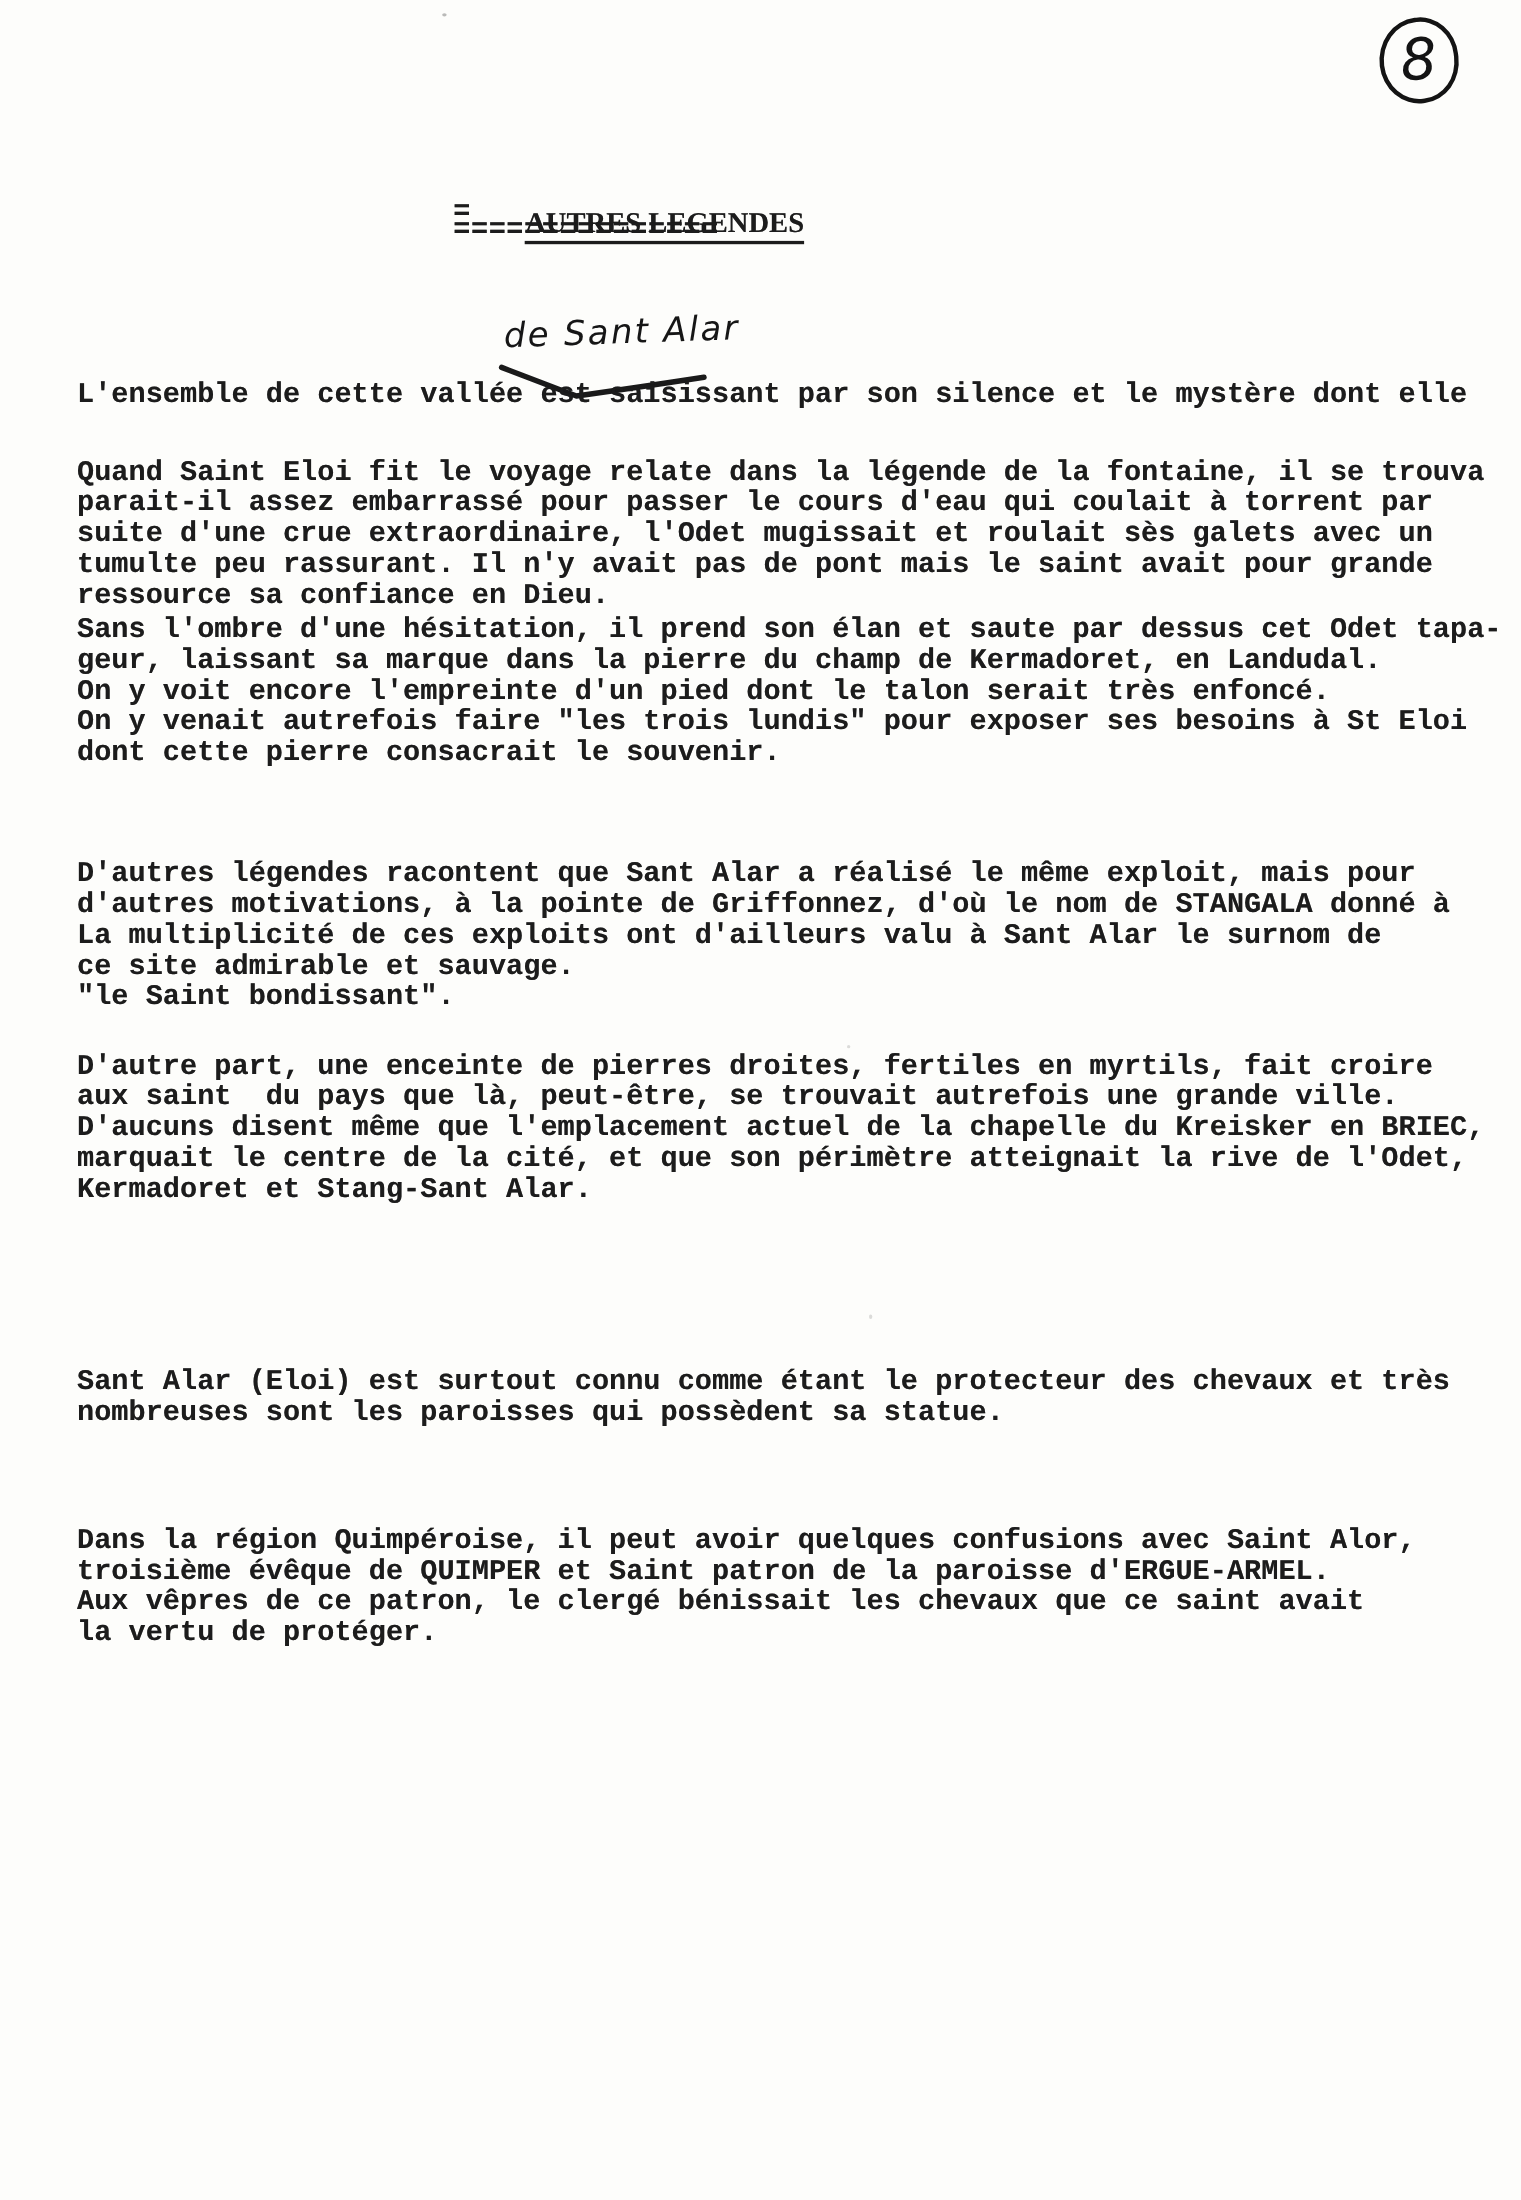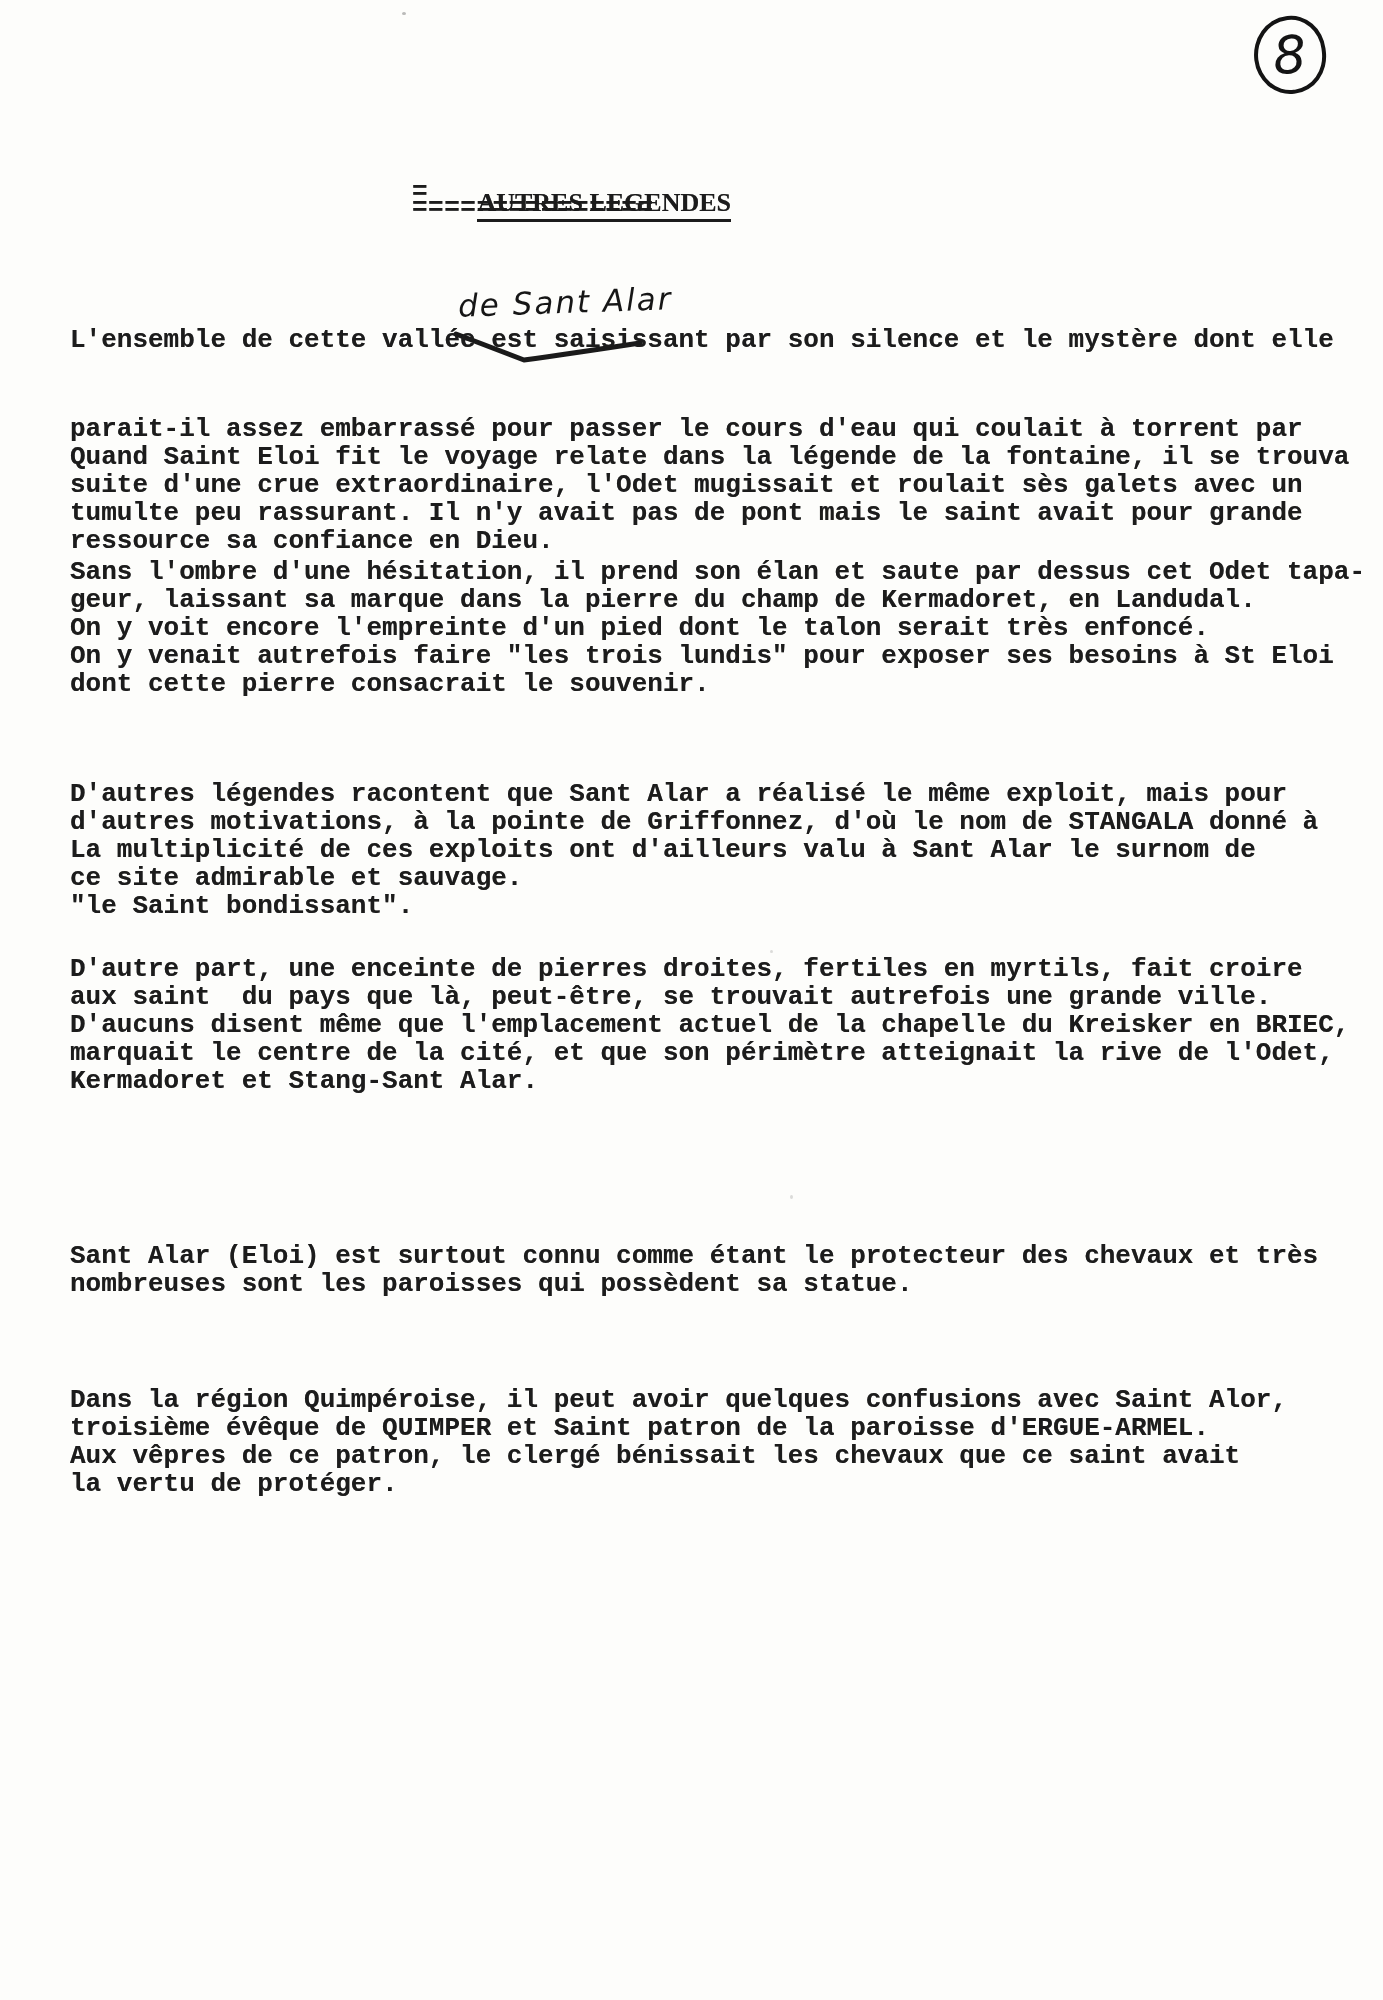--- a/index.html
+++ b/index.html
@@ -85,27 +85,27 @@
   </div>
   <div class="typed eq-single">=</div>
   <div class="typed eq-row">===============</div>
 
   <div class="handwritten insert-note">de Sant Alar</div>
 
   <svg class="caret-stroke" width="210" height="50" viewBox="0 0 210 50">
     <path d="M 8 12 L 76 38 Q 120 32 192 21" fill="none" stroke="#1a1a1a" stroke-width="5" stroke-linecap="round"></path>
   </svg>
 
-  <div class="para" style="top:326px">
+  <div class="para" style="top:344px">
     <div class="line">L'ensemble de cette vallée est saisissant par son silence et le mystère dont elle</div>
   </div>
 
   <div class="para" style="top:415px">
+    <div class="line">Quand Saint Eloi fit le voyage relate dans la légende de la fontaine, il se trouva</div>
     <div class="line">parait-il assez embarrassé pour passer le cours d'eau qui coulait à torrent par</div>
-    <div class="line">Quand Saint Eloi fit le voyage relate dans la légende de la fontaine, il se trouva</div>
     <div class="line">suite d'une crue extraordinaire, l'Odet mugissait et roulait sès galets avec un</div>
     <div class="line">tumulte peu rassurant. Il n'y avait pas de pont mais le saint avait pour grande</div>
     <div class="line">ressource sa confiance en Dieu.</div>
   </div>
 
   <div class="para" style="top:558px">
     <div class="line">Sans l'ombre d'une hésitation, il prend son élan et saute par dessus cet Odet tapa-</div>
     <div class="line">geur, laissant sa marque dans la pierre du champ de Kermadoret, en Landudal.</div>
     <div class="line">On y voit encore l'empreinte d'un pied dont le talon serait très enfoncé.</div>
     <div class="line">On y venait autrefois faire "les trois lundis" pour exposer ses besoins à St Eloi</div>

